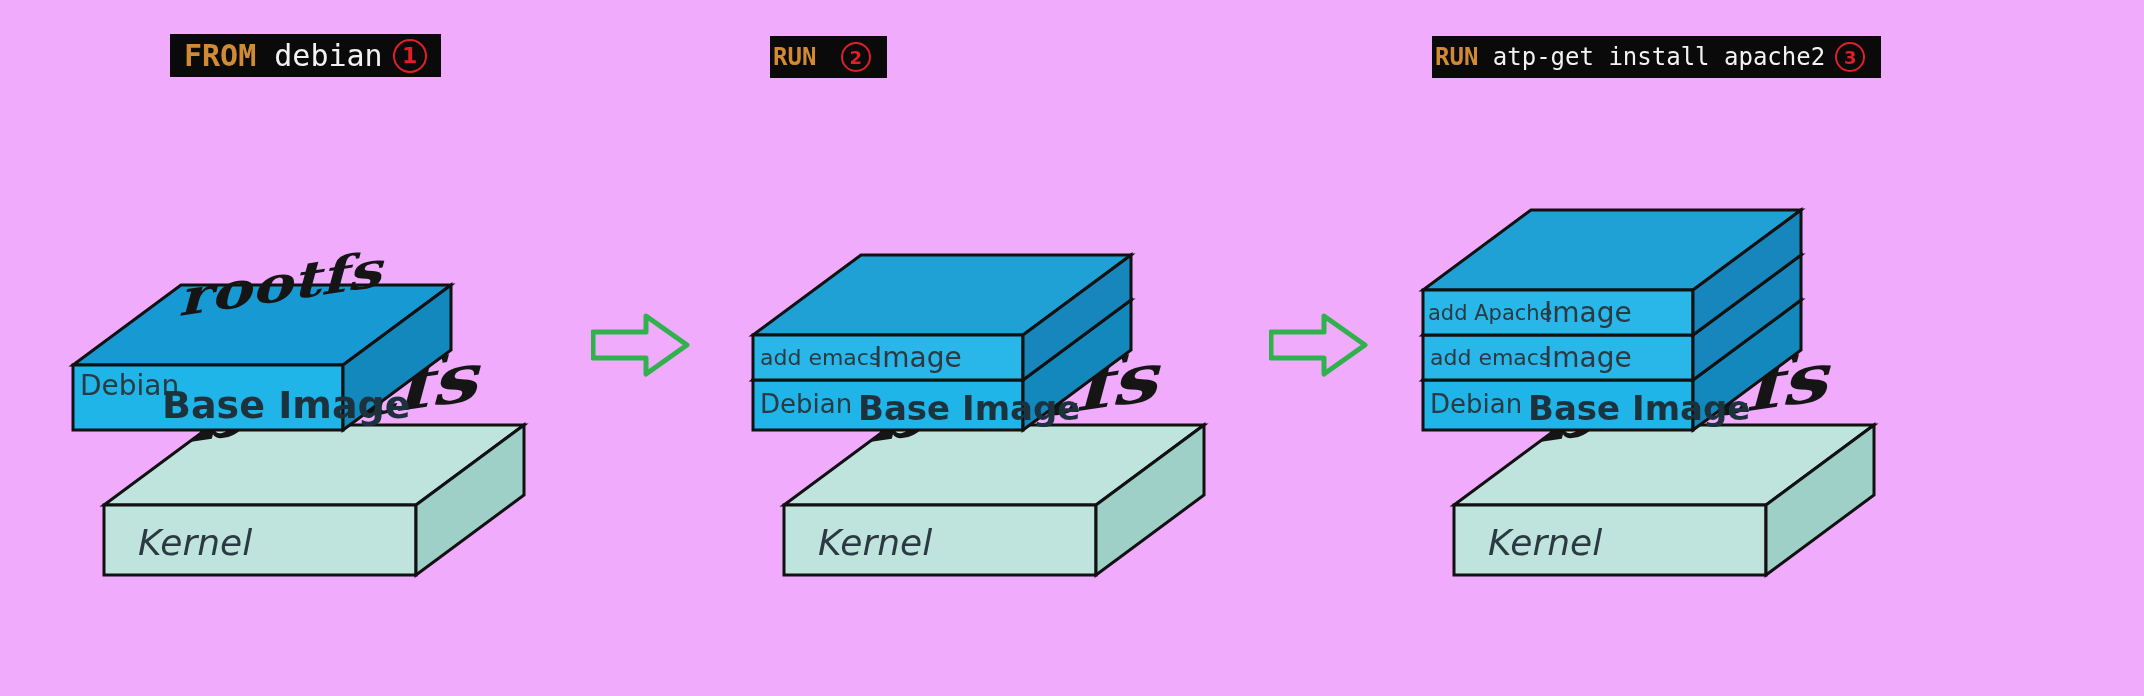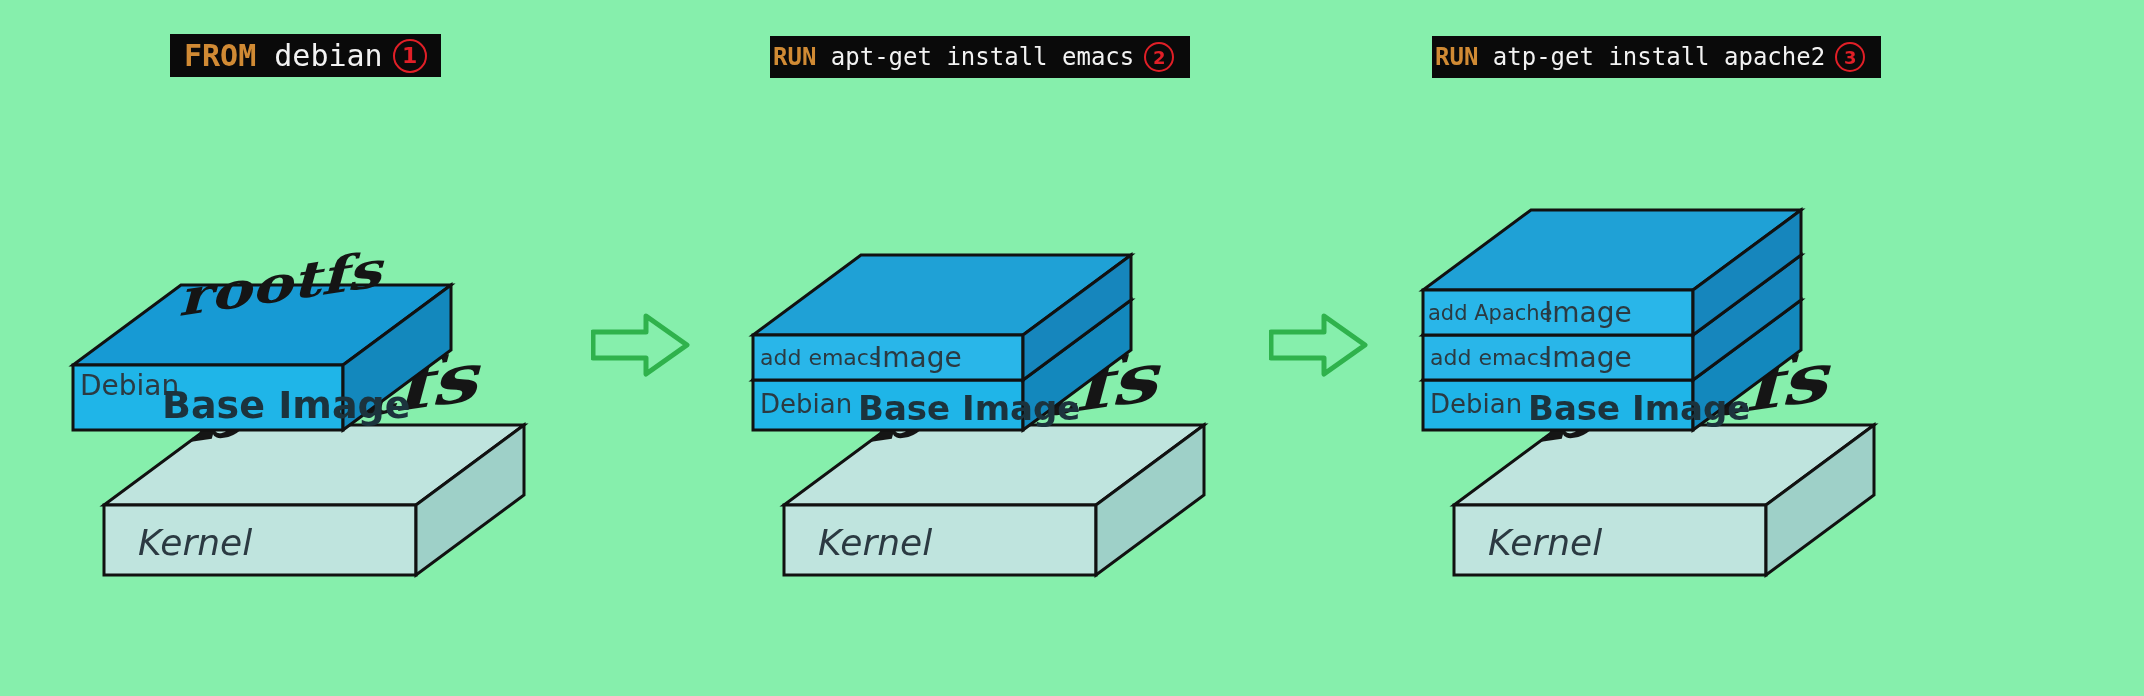--- a/index.html
+++ b/index.html
@@ -5,21 +5,21 @@
   html, body {
     margin: 0;
     padding: 0;
     background: #f4f3f3;
     font-family: "DejaVu Sans Mono", "Consolas", monospace;
   }
   .stage {
     position: relative;
     width: 2144px;
     height: 696px;
-    background: #86efac;
+    background: #f0abfc;
     overflow: hidden;
   }
 
   
   .cmd {
     position: absolute;
     background: #0a0a0a;
     color: #f2f2f2;
     padding: 6px 16px 6px 3px;
     display: flex;
@@ -89,21 +89,20 @@
   <div class="cmd" style="left:170px; top:34px; font-size:30px; padding:4px 14px;">
     <span class="kw">FROM</span>
     <span>&nbsp;</span>
     <span class="args">debian</span>
     <span class="num" style="width:30px;height:30px;font-size:22px;">1</span>
   </div>
 
   <div class="cmd" style="left:770px; top:36px; font-size:24px;">
     <span class="kw">RUN</span>
     <span>&nbsp;</span>
-    <span class="args">apt-get install emacs</span>
     <span class="num" style="font-size:18px;">2</span>
   </div>
 
   <div class="cmd" style="left:1432px; top:36px; font-size:24px;">
     <span class="kw">RUN</span>
     <span>&nbsp;</span>
     <span class="args">atp-get install apache2</span>
     <span class="num" style="font-size:18px;">3</span>
   </div>
 

